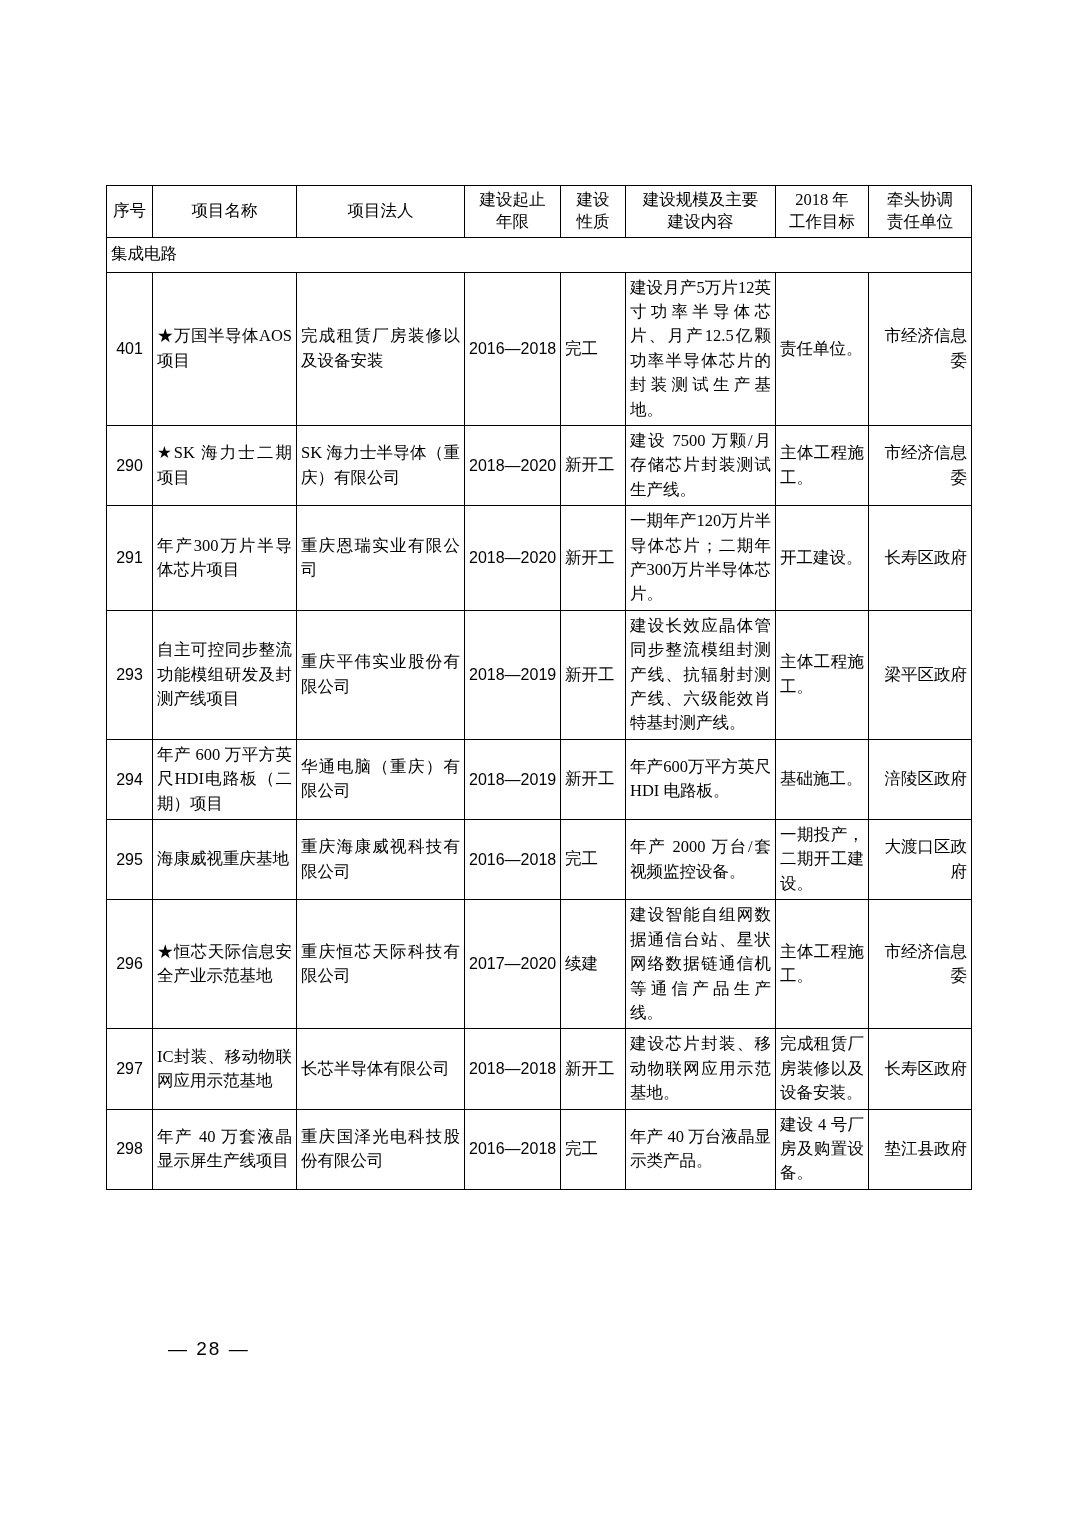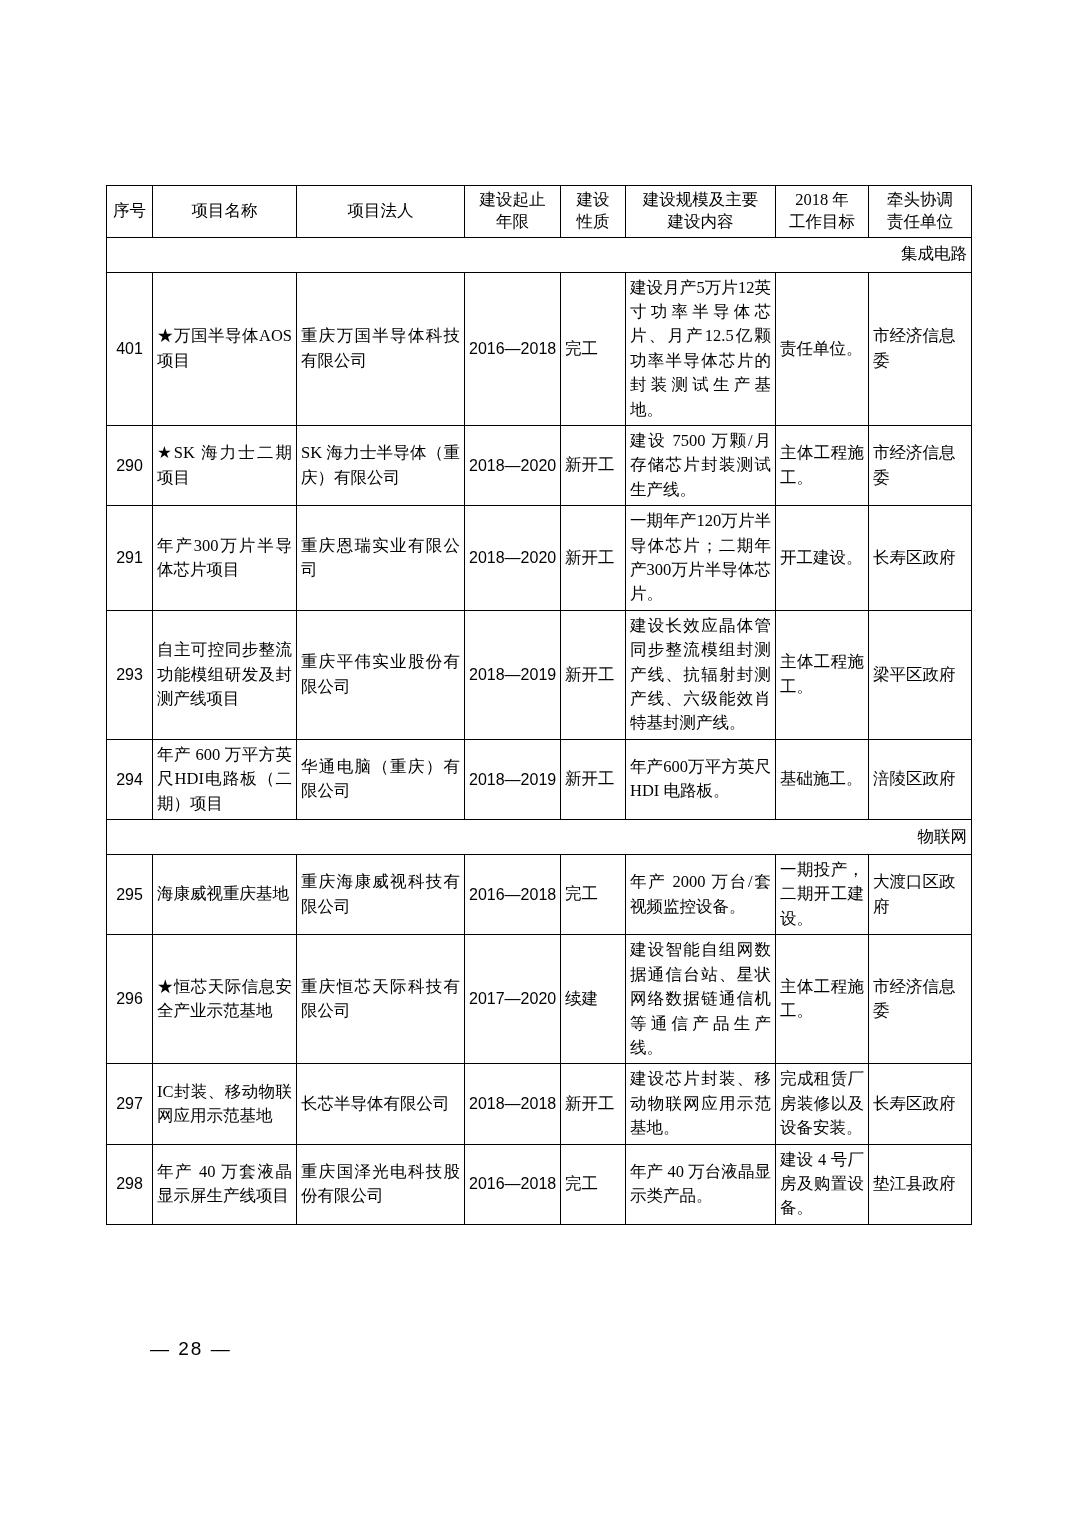--- a/index.html
+++ b/index.html
@@ -54,21 +54,21 @@
   col.c-goal    { width: 93px; }
   col.c-unit    { width: 103px; }
 
   thead td {
     text-align: center;
     vertical-align: middle;
     padding: 6px 3px;
     line-height: 1.35;
   }
   .section-row td {
-    text-align: right;
+    text-align: left;
     padding: 7px 6px 7px 7px;
     height: 28px;
     vertical-align: middle;
   }
   td.seq {
     text-align: center;
     vertical-align: middle;
     font-family: "Liberation Sans", "DejaVu Sans", sans-serif;
     font-size: 16px;
   }
@@ -98,26 +98,26 @@
     text-align: justify;
     text-align-last: left;
     vertical-align: middle;
   }
   td.goal {
     text-align: justify;
     text-align-last: left;
     vertical-align: middle;
   }
   td.unit {
-    text-align: left;
+    text-align: right;
     vertical-align: middle;
   }
   .page-number {
     position: absolute;
-    left: 150px;
+    left: 168px;
     top: 1338px;
     width: 220px;
     text-align: left;
     font-family: "Liberation Sans", "DejaVu Sans", sans-serif;
     font-size: 19px;
     letter-spacing: 2px;
     color: #000000;
   }
 </style>
 </head>
@@ -164,21 +164,21 @@
           </td>
         </tr>
       </thead>
       <tbody id="table-body">
           <tr class="section-row">
             <td colspan="8">集成电路</td>
           </tr>
           <tr>
             <td class="seq">401</td>
             <td class="name">★万国半导体AOS项目</td>
-            <td class="legal">重庆万国半导体科技有限公司</td>
+            <td class="legal">完成租赁厂房装修以及设备安装</td>
             <td class="period">2016—2018</td>
             <td class="nature">完工</td>
             <td class="scale">建设月产5万片12英寸功率半导体芯片、月产12.5亿颗功率半导体芯片的封装测试生产基地。</td>
             <td class="goal">责任单位。</td>
             <td class="unit">市经济信息委</td>
           </tr>
           <tr>
             <td class="seq">290</td>
             <td class="name">★SK 海力士二期项目</td>
             <td class="legal">SK 海力士半导体（重庆）有限公司</td>
@@ -210,23 +210,20 @@
           </tr>
           <tr>
             <td class="seq">294</td>
             <td class="name">年产 600 万平方英尺HDI电路板（二期）项目</td>
             <td class="legal">华通电脑（重庆）有限公司</td>
             <td class="period">2018—2019</td>
             <td class="nature">新开工</td>
             <td class="scale">年产600万平方英尺 HDI 电路板。</td>
             <td class="goal">基础施工。</td>
             <td class="unit">涪陵区政府</td>
-          </tr>
-          <tr class="section-row">
-            <td colspan="8">物联网</td>
           </tr>
           <tr>
             <td class="seq">295</td>
             <td class="name">海康威视重庆基地</td>
             <td class="legal">重庆海康威视科技有限公司</td>
             <td class="period">2016—2018</td>
             <td class="nature">完工</td>
             <td class="scale">年产 2000 万台/套视频监控设备。</td>
             <td class="goal">一期投产，二期开工建设。</td>
             <td class="unit">大渡口区政府</td>

